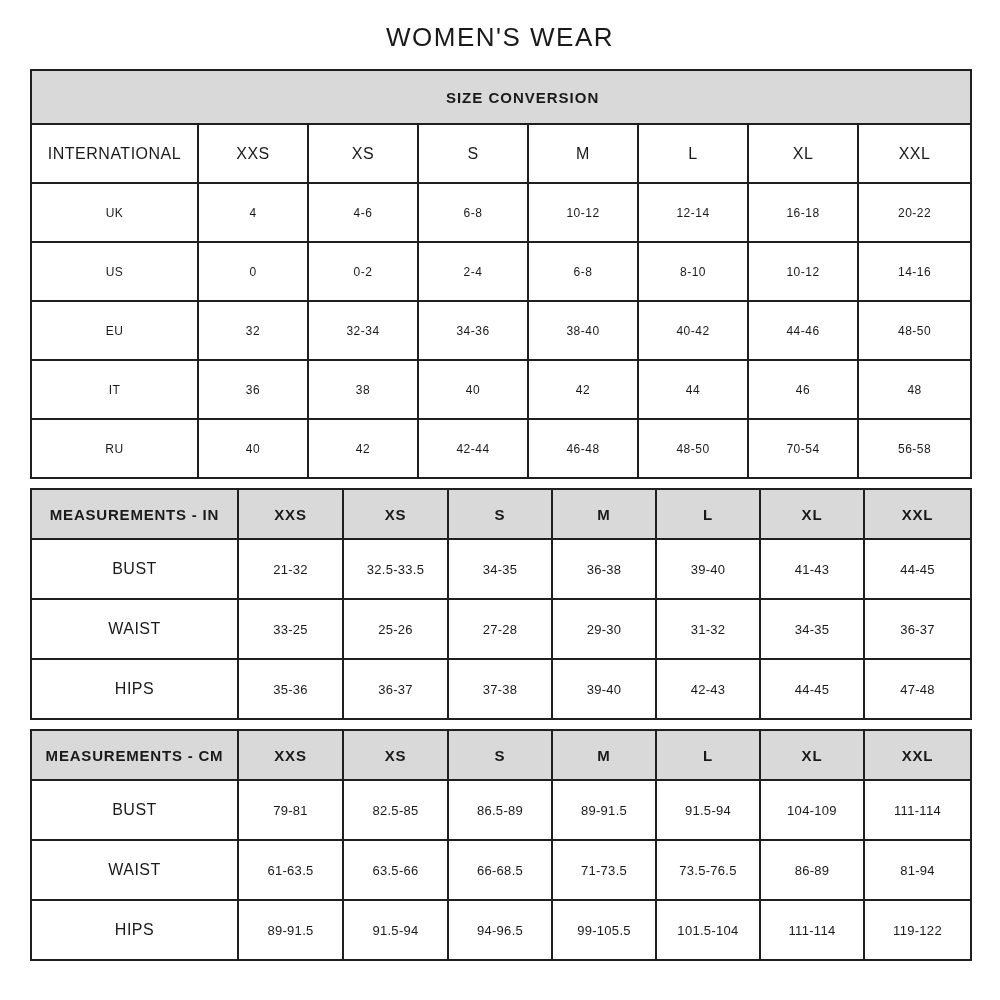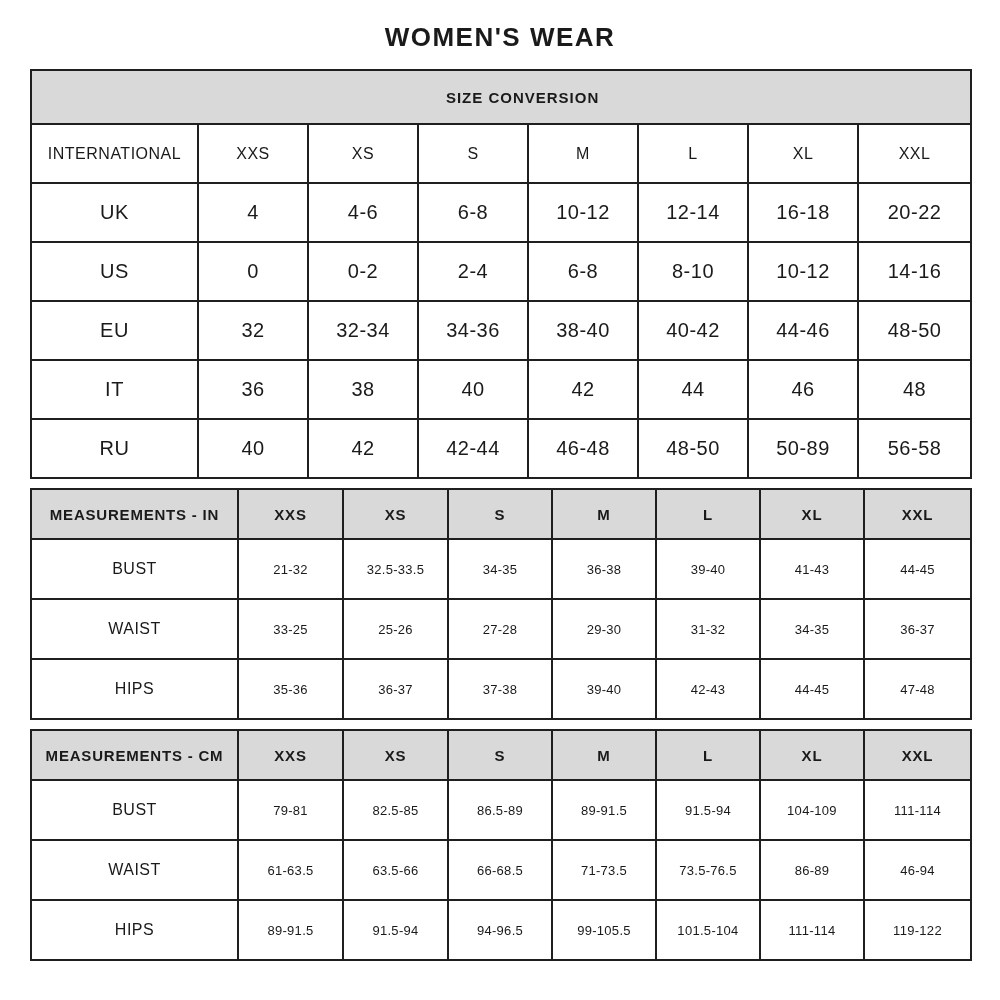--- a/index.html
+++ b/index.html
@@ -6,21 +6,21 @@
   body {
     width: 1000px; height: 1000px;
     font-family: "Liberation Sans", sans-serif;
     color: #1a1a1a;
     -webkit-font-smoothing: antialiased;
   }
   .page { padding: 10px 30px 18px 30px; }
   .page-title {
     text-align: center;
     font-size: 26px;
-    font-weight: 700;
+    font-weight: 400;
     letter-spacing: 1.5px;
     margin: 12px 0 16px 0;
   }
   table {
     width: 940px;
     border-collapse: collapse;
     table-layout: fixed;
   }
   th, td {
     border: 2px solid #1f1f1f;
@@ -32,21 +32,21 @@
   
   .band-header {
     background: #d9d9d9;
     font-weight: 700;
     font-size: 15px;
     letter-spacing: 1px;
     height: 50px;
     padding-left: 44px;
   }
   
-  table.size-table td { font-size: 20px; letter-spacing: 0.5px; height: 55px; font-weight: 400; }
+  table.size-table td { font-size: 12px; letter-spacing: 0.5px; height: 55px; font-weight: 400; }
   table.size-table .head-row td { font-size: 16px; }
   
   table.meas-table { margin-top: 9px; }
   table.meas-table .band-header th { font-size: 15px; letter-spacing: 0.8px; }
   table.meas-table td.row-label { font-size: 16px; letter-spacing: 0.5px; border-radius: 20px; }
   table.meas-table td { font-size: 13px; letter-spacing: 0.3px; height: 56px; font-weight: 400; }
 </style>
 </head>
 <body>
 
@@ -119,21 +119,21 @@
         <td>46</td>
         <td>48</td>
       </tr>
       <tr>
         <td>RU</td>
         <td>40</td>
         <td>42</td>
         <td>42-44</td>
         <td>46-48</td>
         <td>48-50</td>
-        <td>50-89</td>
+        <td>70-54</td>
         <td>56-58</td>
       </tr>
     </tbody>
   </table>
 
   <table class="meas-table">
     <colgroup>
       <col style="width:207px">
       <col style="width:105px">
         <col style="width:105px">
@@ -220,21 +220,21 @@
         <td>111-114</td>
       </tr>
       <tr>
         <td class="row-label">WAIST</td>
         <td>61-63.5</td>
         <td>63.5-66</td>
         <td>66-68.5</td>
         <td>71-73.5</td>
         <td>73.5-76.5</td>
         <td>86-89</td>
-        <td>46-94</td>
+        <td>81-94</td>
       </tr>
       <tr>
         <td class="row-label">HIPS</td>
         <td>89-91.5</td>
         <td>91.5-94</td>
         <td>94-96.5</td>
         <td>99-105.5</td>
         <td>101.5-104</td>
         <td>111-114</td>
         <td>119-122</td>

